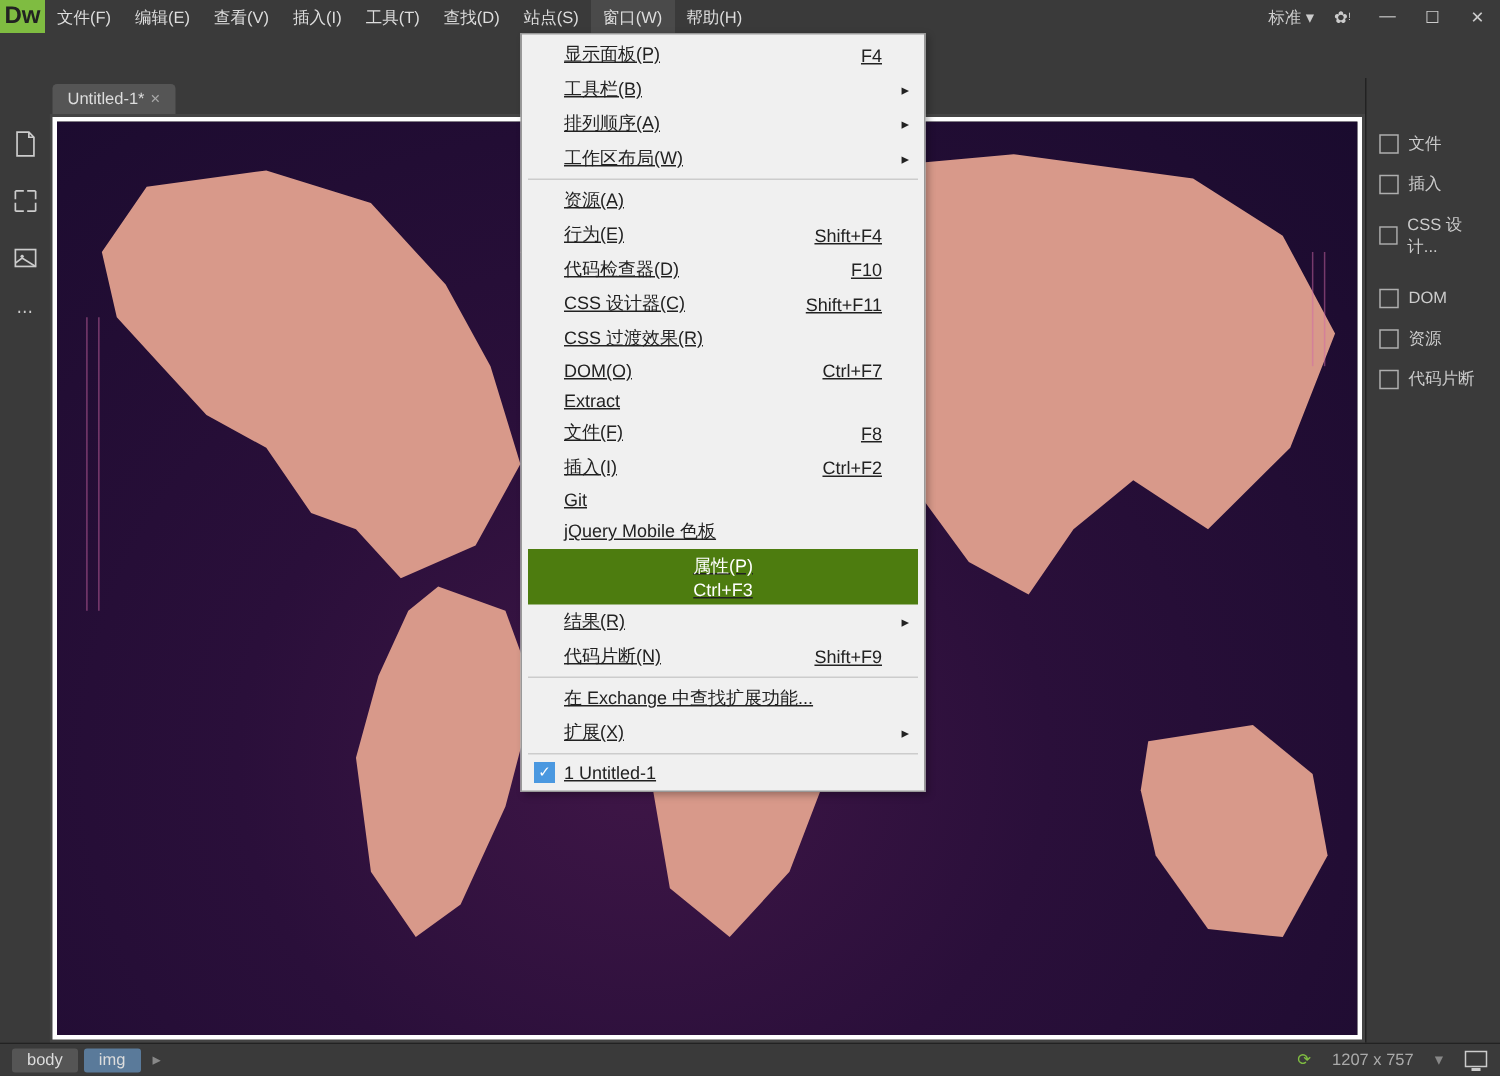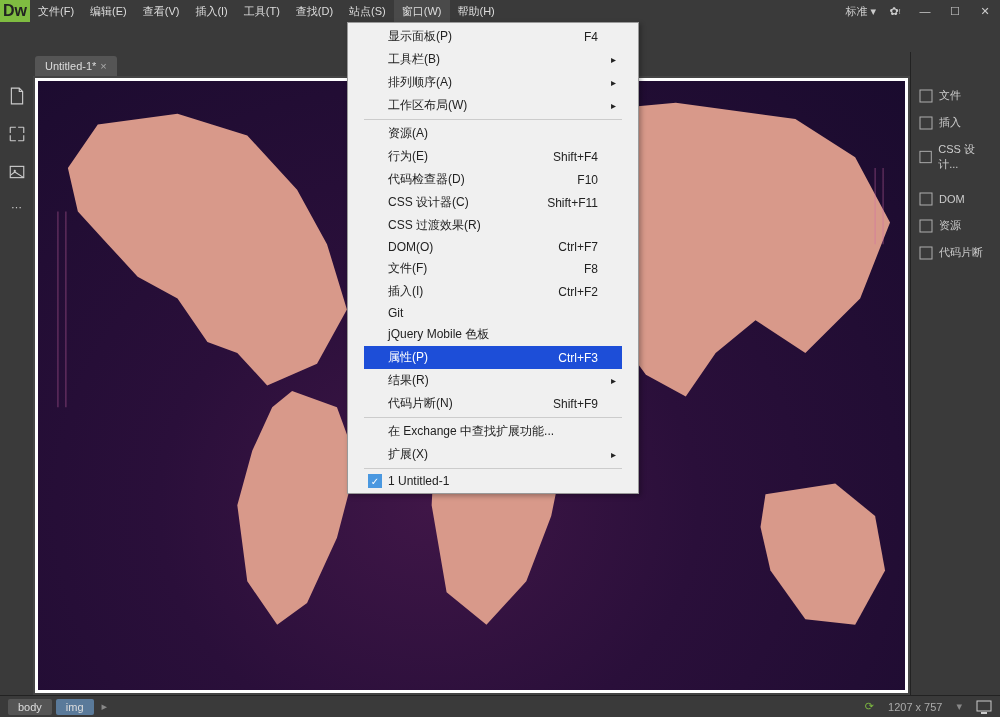--- a/index.html
+++ b/index.html
@@ -29,23 +29,23 @@
 .right-panel { width: 90px; background: #3a3a3a; border-left: 1px solid #222; padding-top: 30px; }
 .panel-item { padding: 6px 8px; display: flex; align-items: center; gap: 6px; color: #ccc; cursor: pointer; }
 .panel-divider { height: 8px; }
 .panel-icon { width: 14px; height: 14px; opacity: 0.8; }
 
 .statusbar { height: 22px; background: #3a3a3a; display: flex; align-items: center; padding: 0 8px; gap: 4px; border-top: 1px solid #222; }
 .status-tag { background: #555; padding: 2px 10px; border-radius: 2px; color: #ddd; }
 .status-tag.active { background: #5a7a9a; }
 .status-right { margin-left: auto; display: flex; align-items: center; gap: 14px; color: #aaa; }
 
-.dropdown { position: absolute; left: 347px; top: 22px; width: 292px; background: #f0f0f0; border: 1px solid #999; box-shadow: 2px 2px 5px rgba(0,0,0,0.3); z-index: 100; color: #222; padding: 2px 16px; }
+.dropdown { position: absolute; left: 347px; top: 22px; width: 270px; background: #f0f0f0; border: 1px solid #999; box-shadow: 2px 2px 5px rgba(0,0,0,0.3); z-index: 100; color: #222; padding: 2px 4px; text-decoration: underline; }
 .dd-item { padding: 3px 24px 3px 24px; display: flex; justify-content: space-between; align-items: center; cursor: pointer; font-size: 12px; position: relative; }
-.dd-item.highlighted { background: #1d4ed8; color: #fff; }
+.dd-item.highlighted { background: #4d7c0f; color: #fff; flex-direction: column; }
 .dd-sep { border-top: 1px solid #ccc; margin: 2px 0; }
 .dd-submenu::after { content: "▸"; position: absolute; right: 6px; font-size: 10px; }
 .dd-check { position: absolute; left: 4px; background: #4a98e0; color: #fff; width: 14px; height: 14px; display: flex; align-items: center; justify-content: center; font-size: 10px; }
 </style>
 </head>
 <body>
 
 <div class="titlebar">
   <div class="logo">Dw</div>
   <div class="menubar">
@@ -202,20 +202,23 @@
       <span>Shift+F11</span>
     </div>
     <div class="dd-item">
       <span>CSS 过渡效果(R)</span>
     </div>
     <div class="dd-item">
       <span>DOM(O)</span>
       <span>Ctrl+F7</span>
     </div>
     <div class="dd-item">
+      <span>Extract</span>
+    </div>
+    <div class="dd-item">
       <span>文件(F)</span>
       <span>F8</span>
     </div>
     <div class="dd-item">
       <span>插入(I)</span>
       <span>Ctrl+F2</span>
     </div>
     <div class="dd-item">
       <span>Git</span>
     </div>

